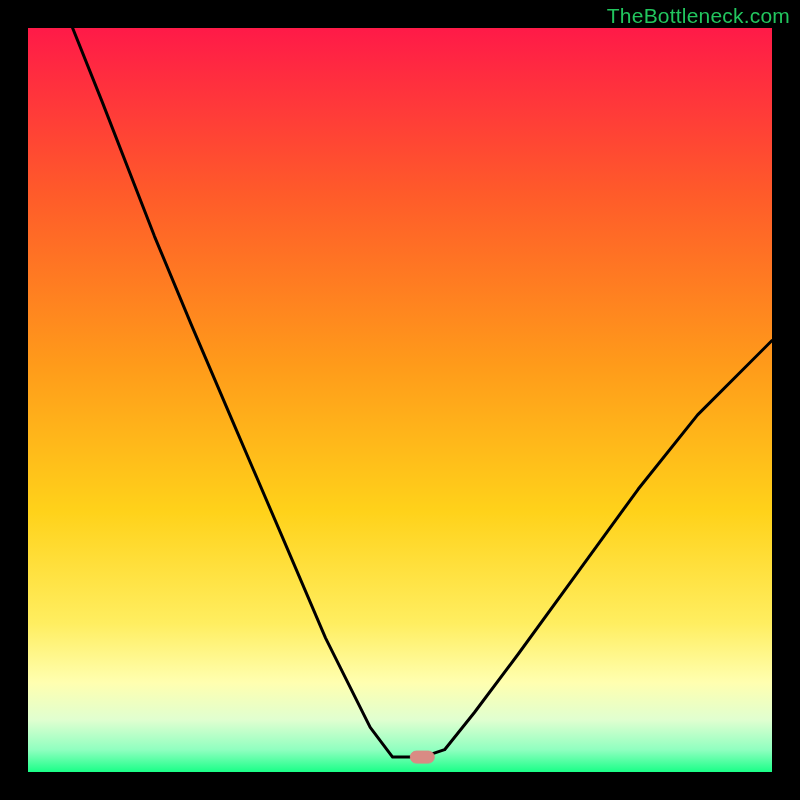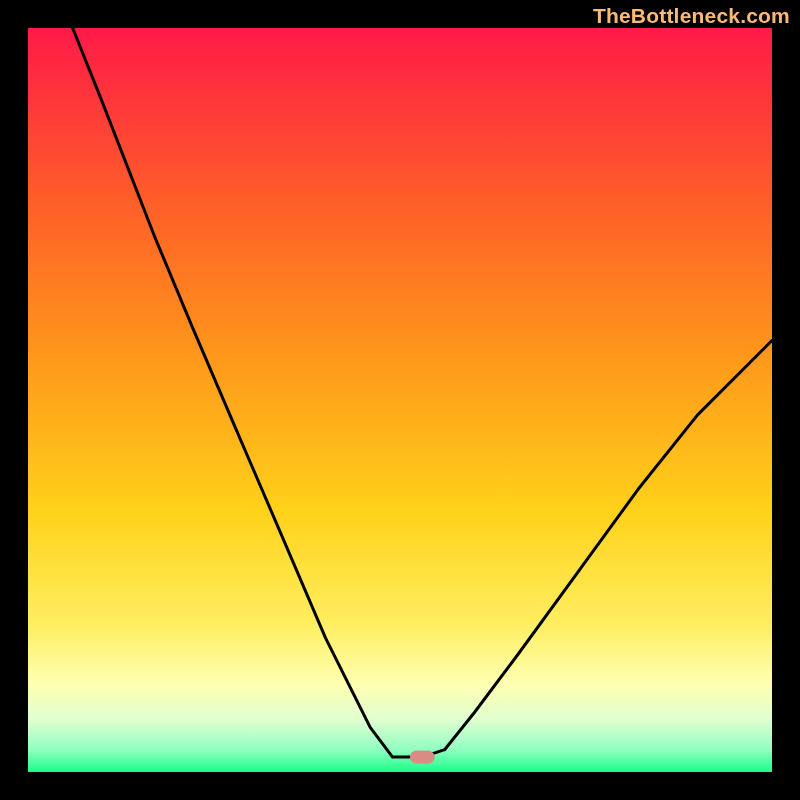--- a/index.html
+++ b/index.html
@@ -29,23 +29,22 @@
     display: block;
     width: 744px;
     height: 744px;
   }
   .watermark {
     position: absolute;
     top: 4px;
     right: 10px;
     font-family: Arial, Helvetica, sans-serif;
     font-size: 21px;
-    color: #fdba74;
+    color: #22c55e;
     letter-spacing: 0.2px;
-    font-weight: bold;
   }
 </style>
 </head>
 <body>
 
 <div class="frame">
   <div class="plot">
     <svg viewBox="0 0 744 744">
       <defs>
         <linearGradient id="bg" x1="0" y1="0" x2="0" y2="1">

